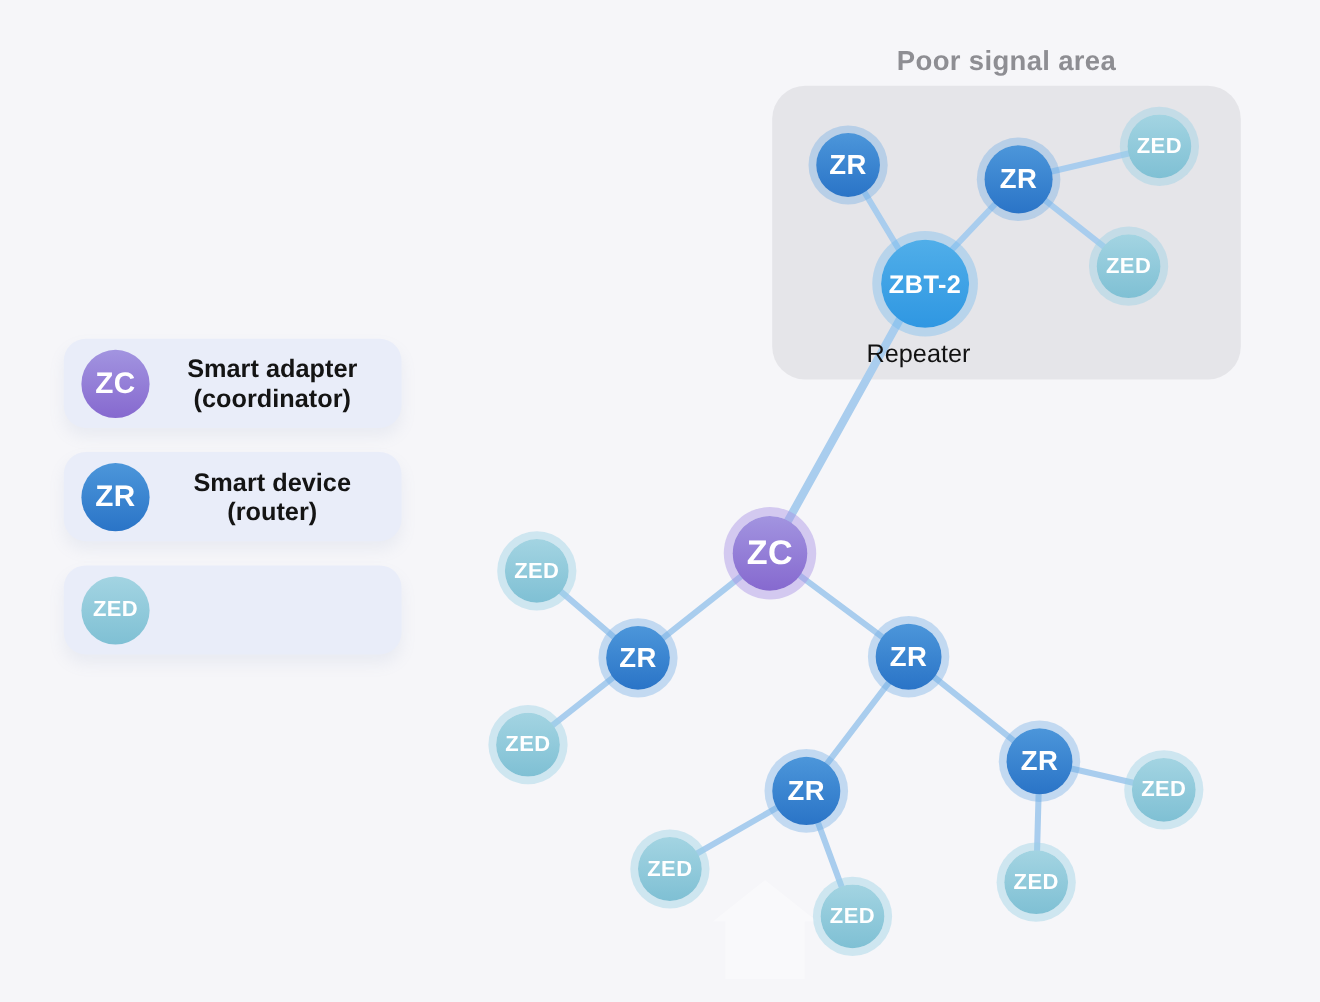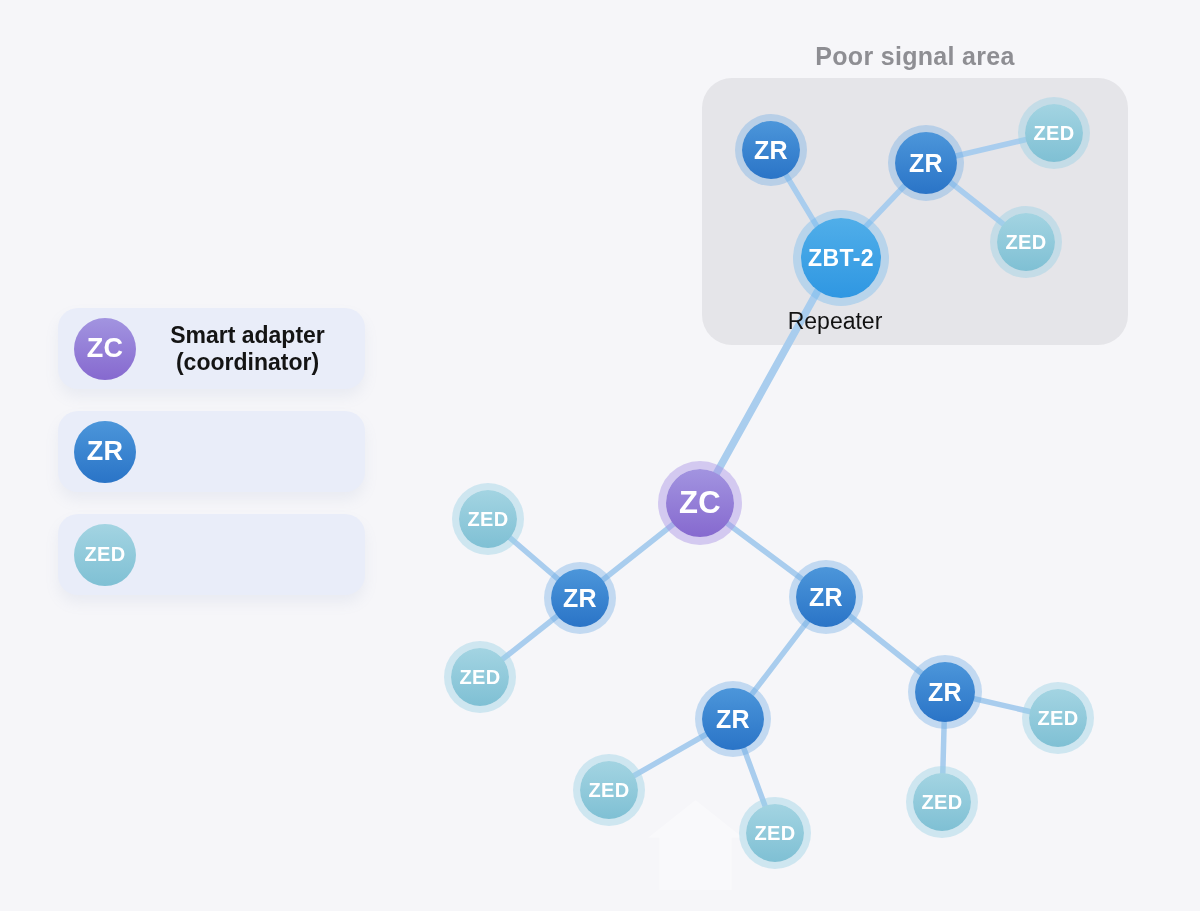--- a/index.html
+++ b/index.html
@@ -118,19 +118,23 @@
   <div class="legend">
     <div class="legend-pill">
       <span class="legend-badge badge-zc">ZC</span>
       <span class="legend-text">
         <span>Smart adapter</span><br>
         <span>(coordinator)</span>
       </span>
     </div>
     <div class="legend-pill">
       <span class="legend-badge badge-zr">ZR</span>
+      <span class="legend-text">
+        <span>Smart device</span><br>
+        <span>(router)</span>
+      </span>
     </div>
     <div class="legend-pill">
       <span class="legend-badge badge-zed">ZED</span>
     </div>
   </div>
 
 </div>
 
 </body></html>

